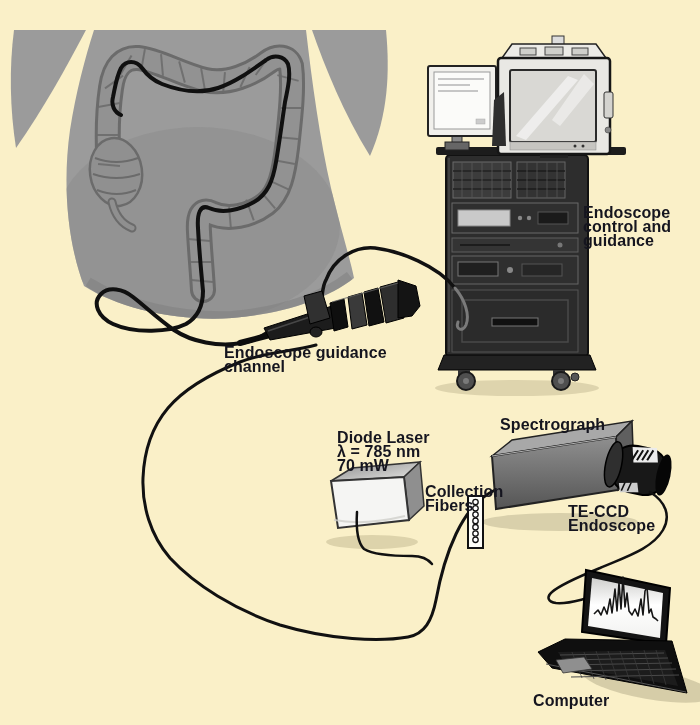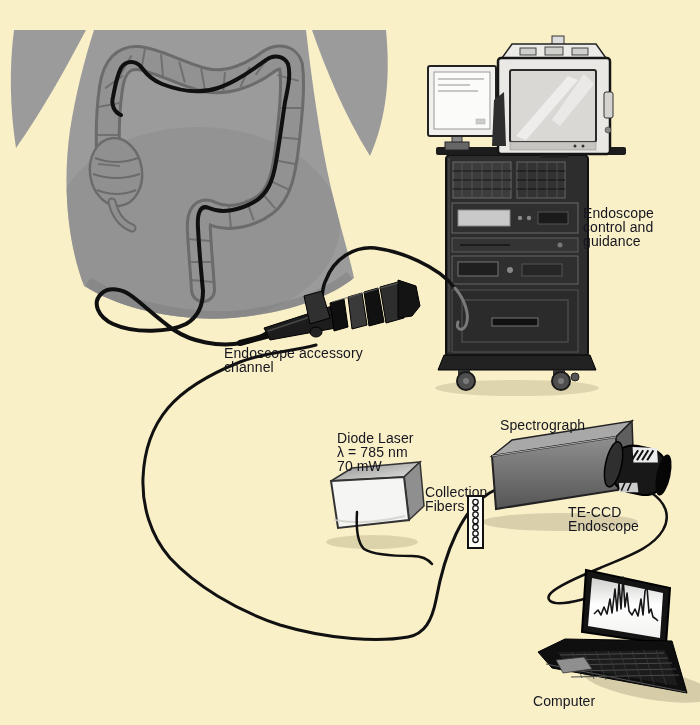--- a/index.html
+++ b/index.html
@@ -6,22 +6,22 @@
   .stage{
     position:relative;
     width:700px;height:725px;
     background:#faf0c8;
     overflow:hidden;
     font-family:"Liberation Sans", sans-serif;
   }
   .stage svg{position:absolute;left:0;top:0;}
   .lbl{
     position:absolute;
-    font-size:14px;
-    font-weight:normal;
+    font-size:16px;
+    font-weight:bold;
     line-height:14px;
     color:#15151f;
     white-space:pre-line;
     letter-spacing:0.1px;
   }
 </style>
 </head>
 <body>
 
 <div class="stage">
@@ -236,21 +236,21 @@
     <polygon points="558,652 665,650 678,686 566,666" fill="#1c1c1c"></polygon>
     <path d="M 560,655 L 664,653 M 562,660 L 668,658 M 565,665 L 672,663 M 568,671 L 676,669 M 571,677 L 679,675" stroke="#4a4a4a" stroke-width="1" fill="none"></path>
     <path d="M 572,652 L 582,678 M 584,652 L 594,679 M 596,651 L 606,680 M 608,651 L 618,681 M 620,651 L 630,682 M 632,651 L 642,683 M 644,650 L 654,684 M 656,650 L 666,685" stroke="#3c3c3c" stroke-width="0.8" fill="none" opacity="0.9"></path>
     <polygon points="556,660 584,657 592,669 563,673" fill="#8f8f8f" stroke="#333" stroke-width="0.8"></polygon>
   </g>
 </svg>
 
 <div class="lbl" style="left:583px;top:206px">Endoscope
 control and
 guidance</div>
-<div class="lbl" style="left:224px;top:346px">Endoscope accessory
+<div class="lbl" style="left:224px;top:346px">Endoscope guidance
 channel</div>
 <div class="lbl" style="left:337px;top:431px">Diode Laser
 λ = 785 nm
 70 mW</div>
 <div class="lbl" style="left:425px;top:485px">Collection
 Fibers</div>
 <div class="lbl" style="left:500px;top:418px">Spectrograph</div>
 <div class="lbl" style="left:568px;top:505px">TE-CCD
 Endoscope</div>
 <div class="lbl" style="left:533px;top:694px">Computer</div>

